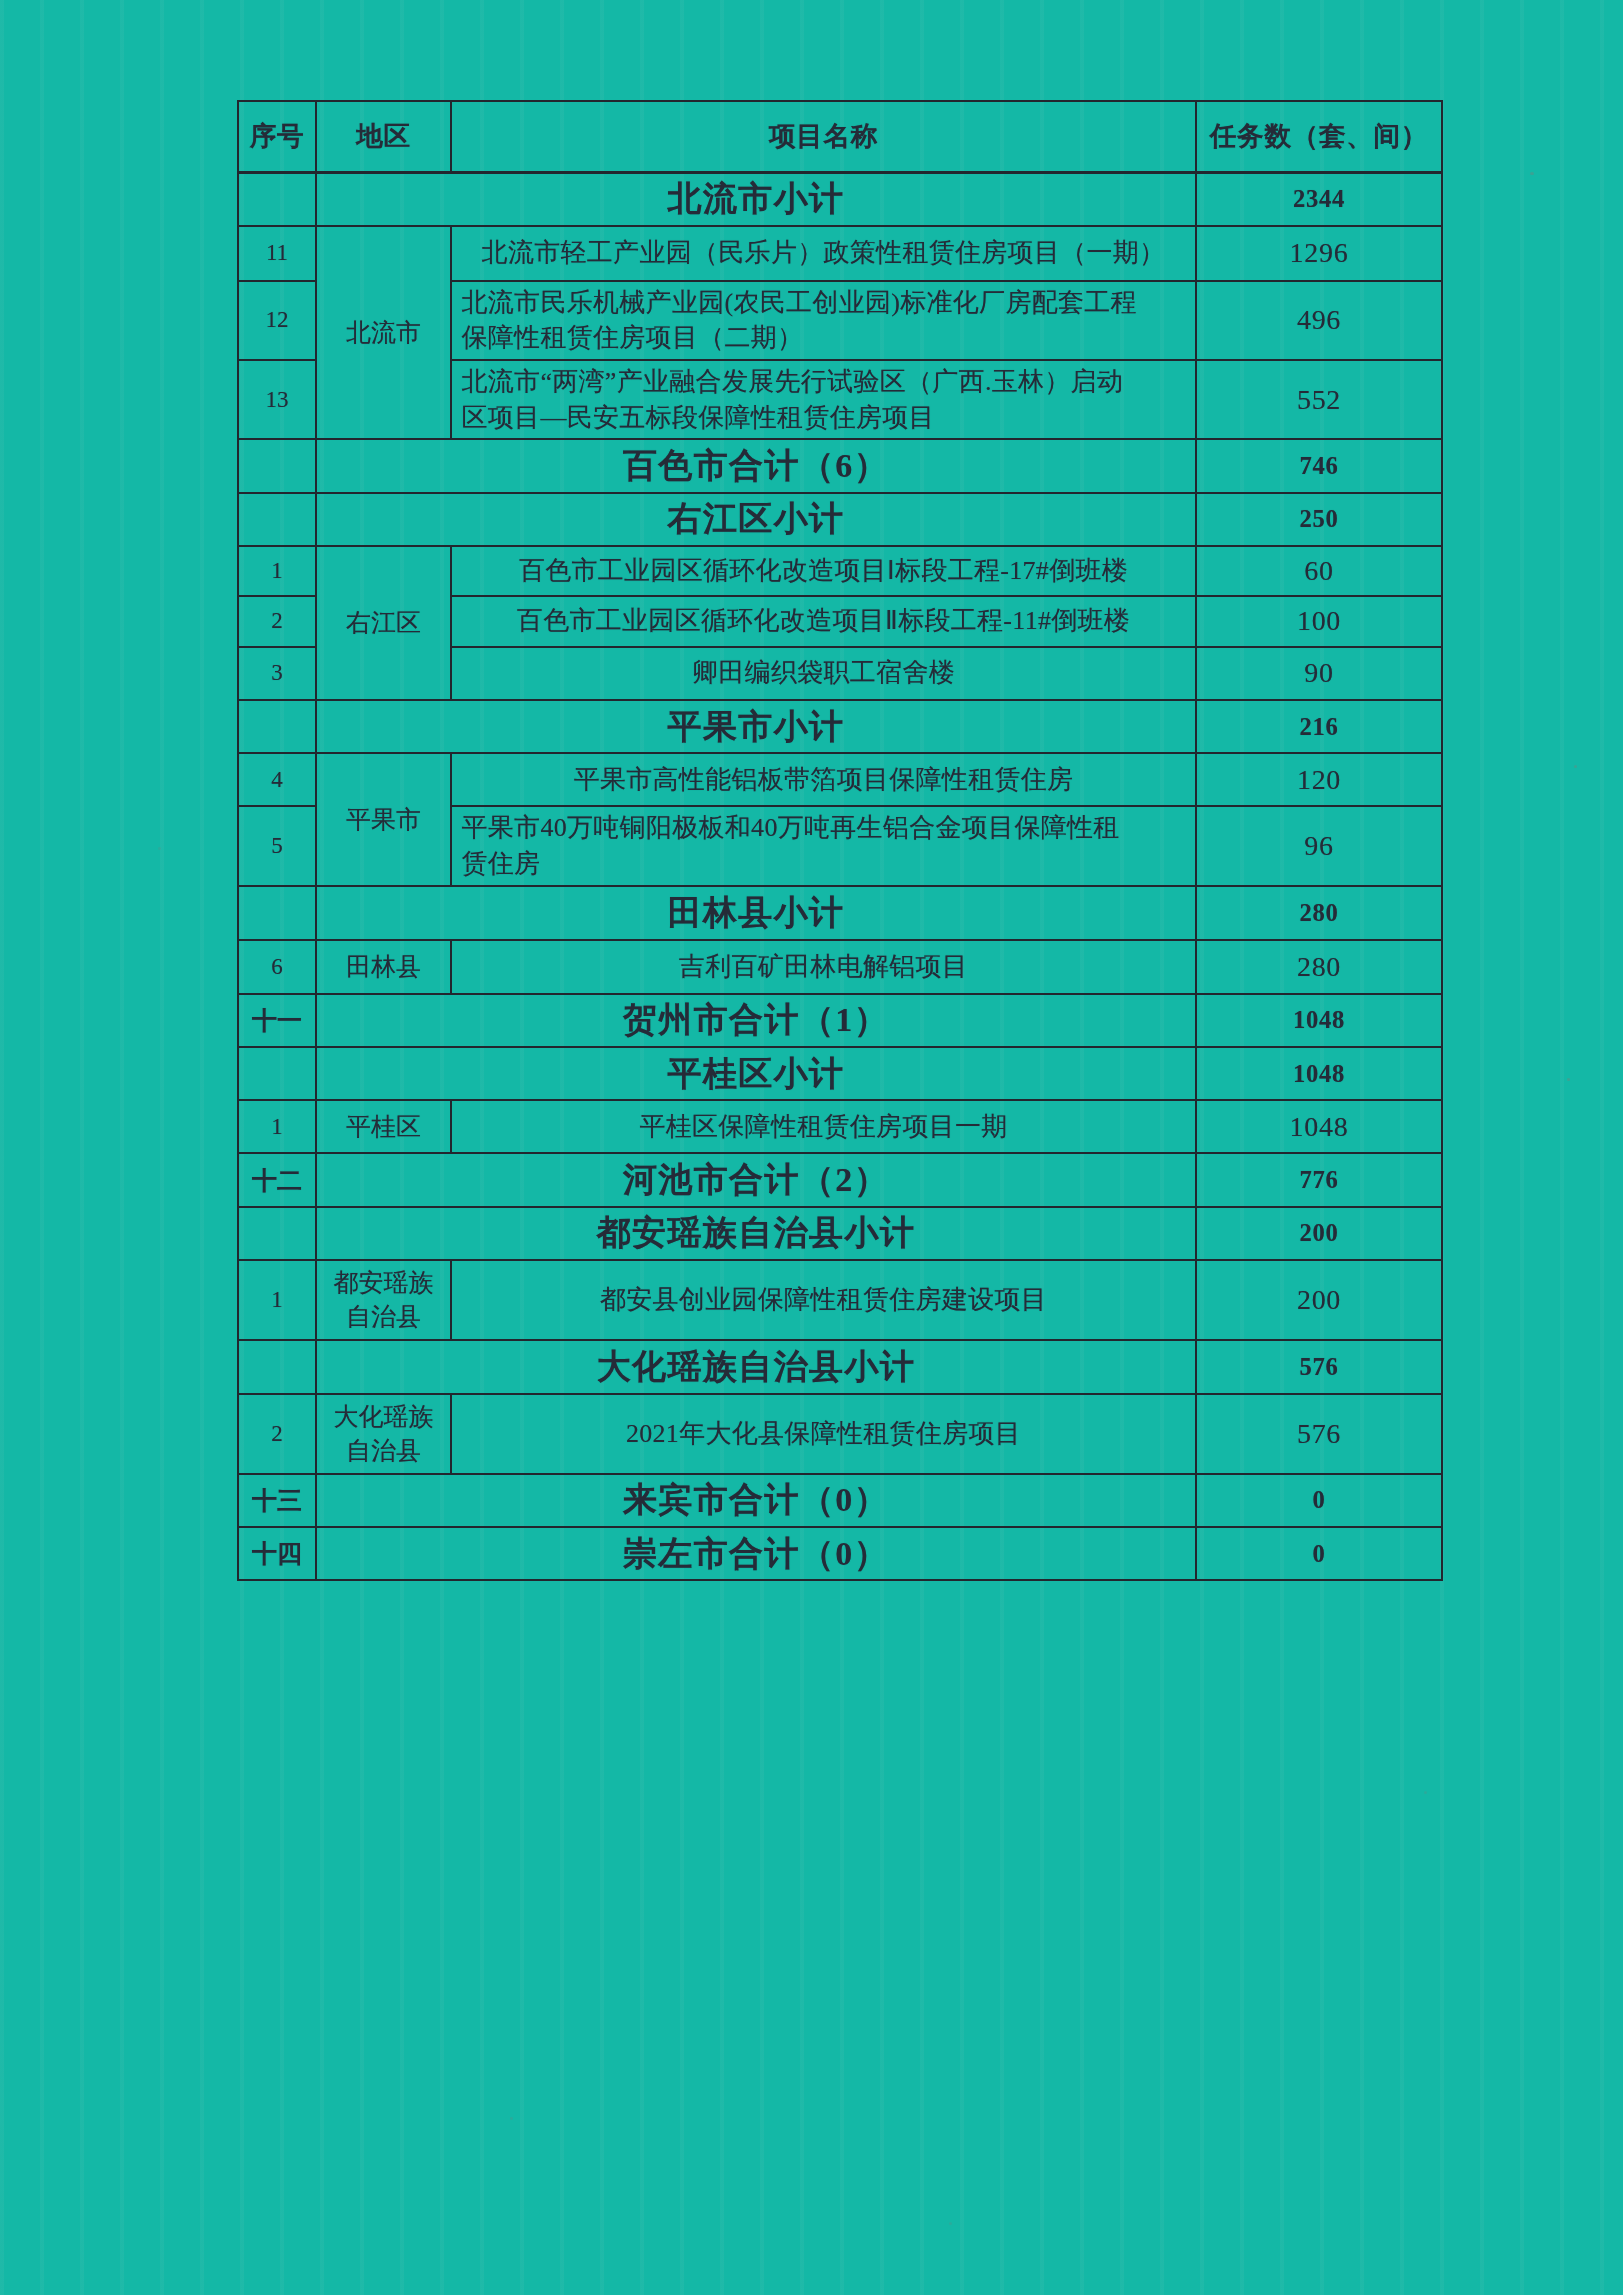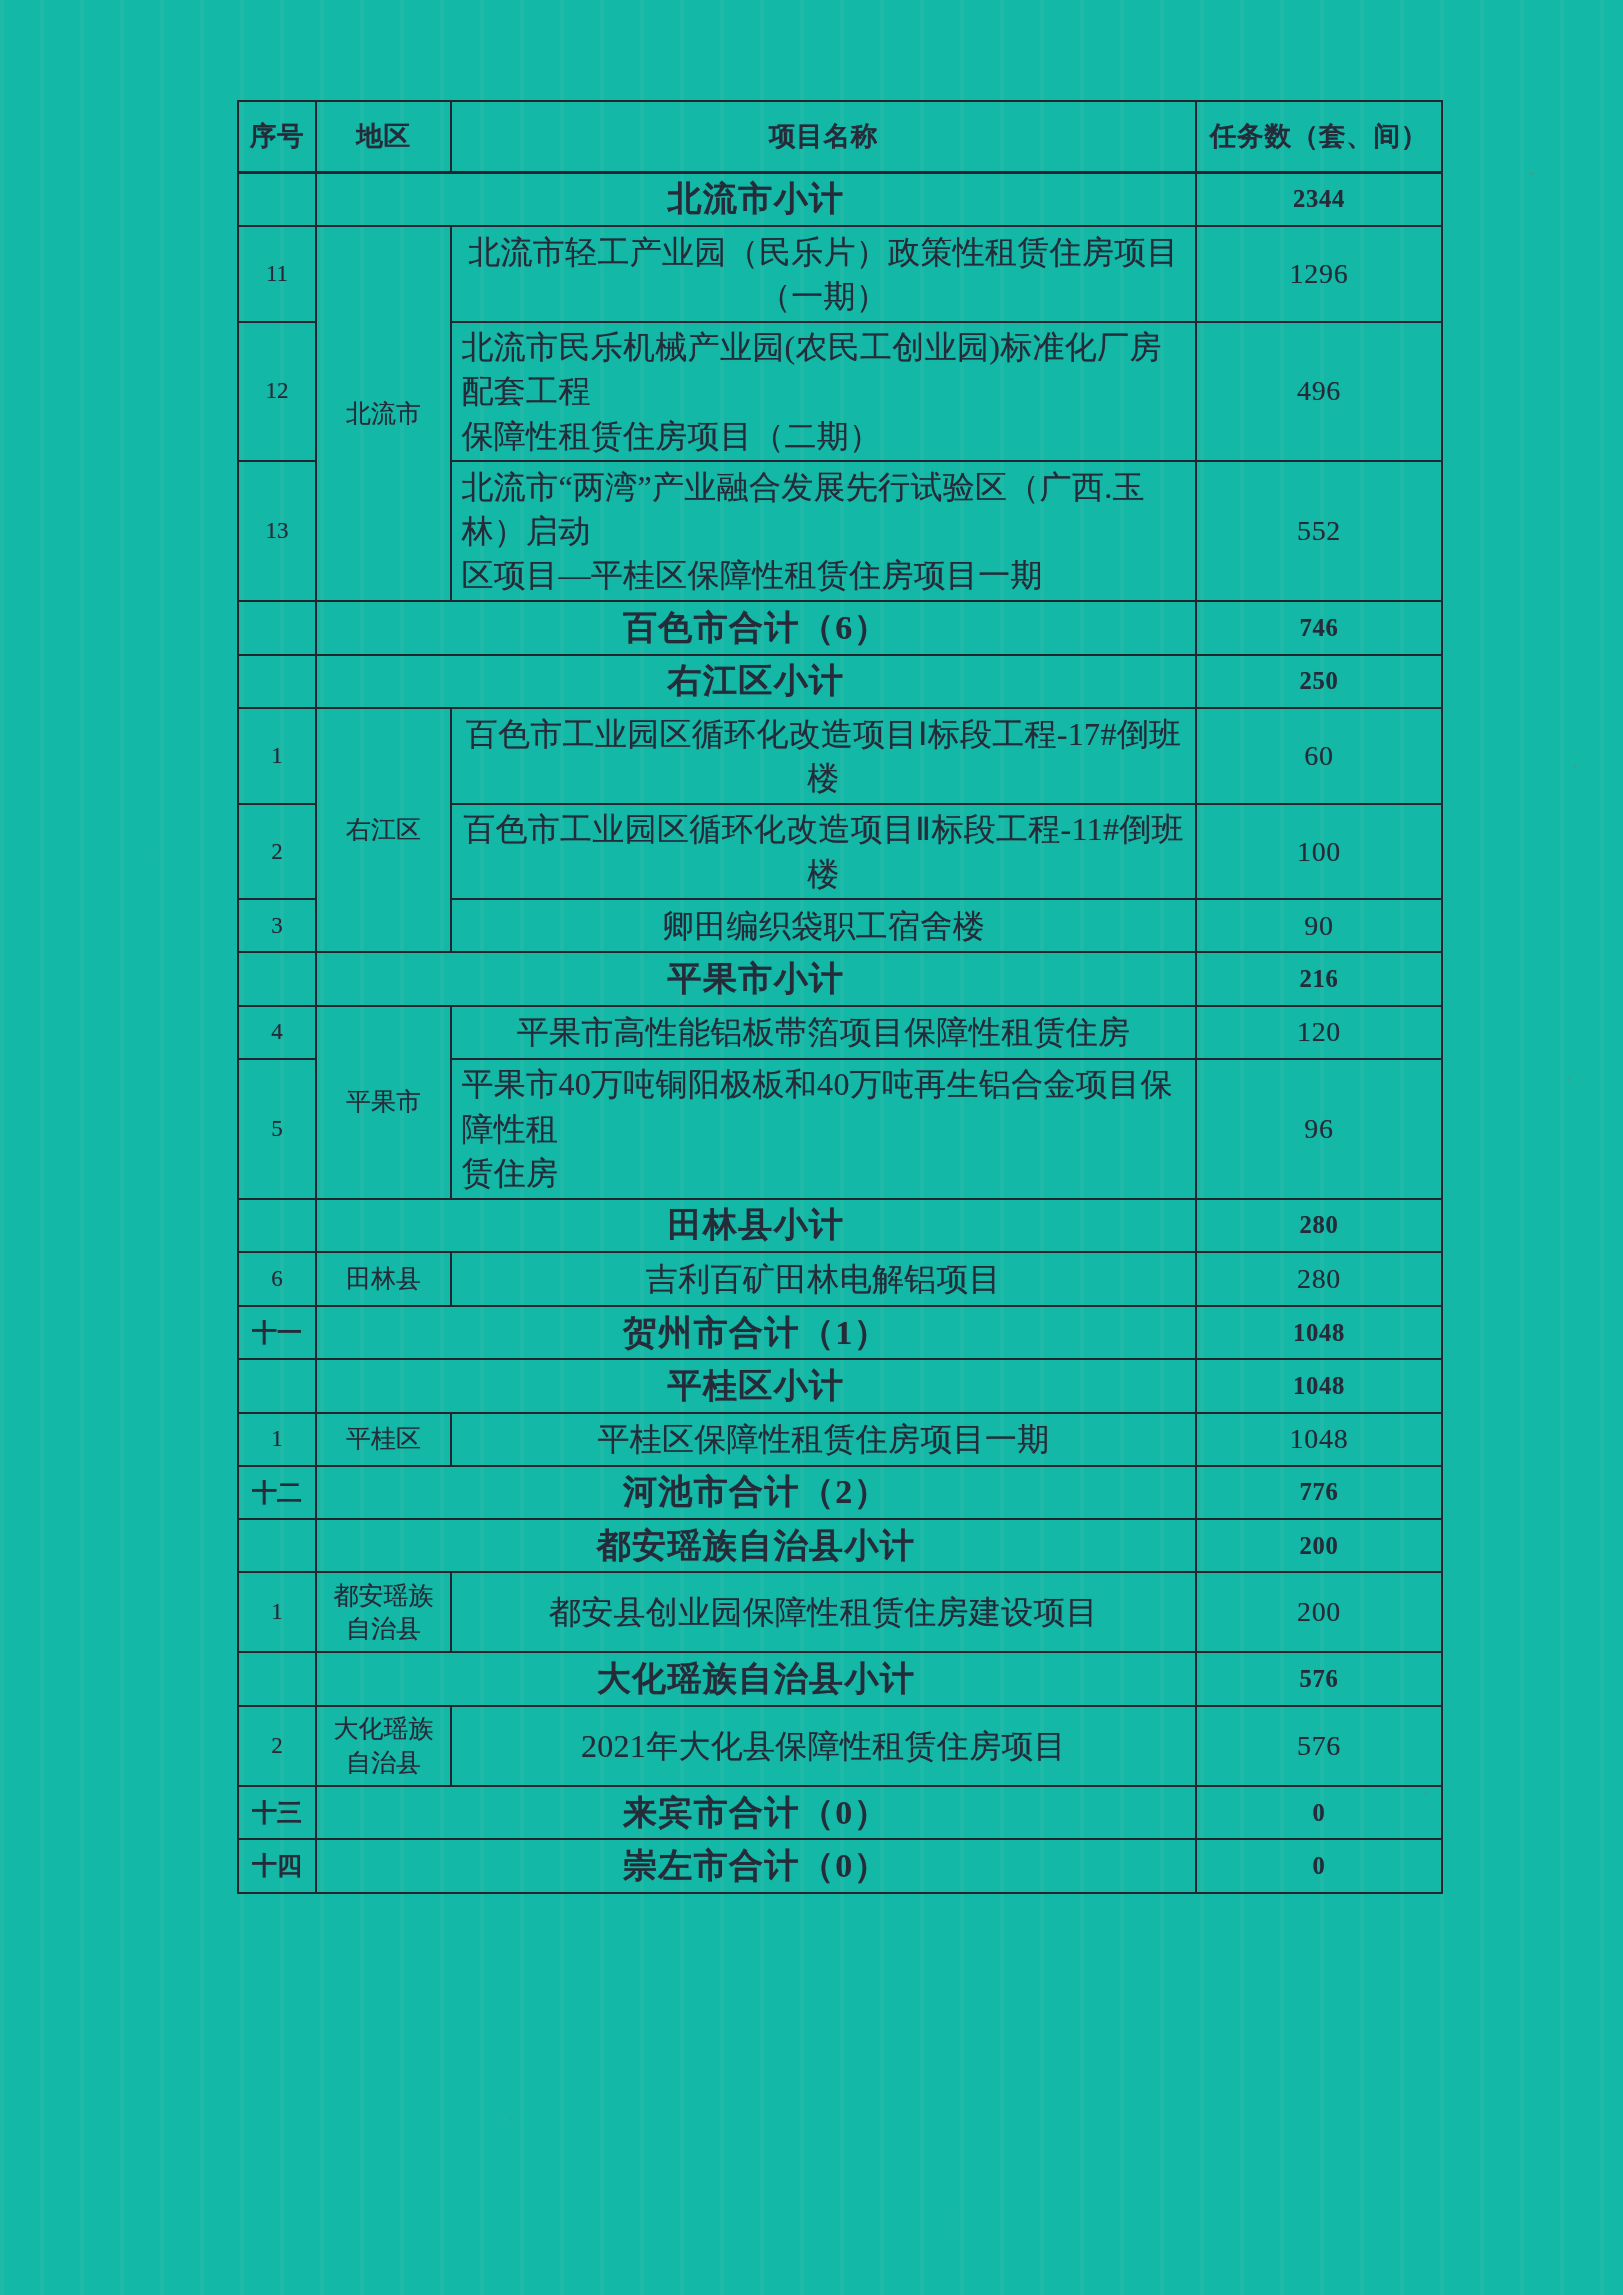--- a/index.html
+++ b/index.html
@@ -43,21 +43,21 @@
   table.doc{border:2.7px solid #202329;}
   table.doc thead th{
     font-size:26.6px;font-weight:700;
     border-bottom-width:3.4px;
     letter-spacing:0.7px;
   }
   td.seq{font-size:23px;}
   tr.total td.seq{font-size:25px;font-weight:700;}
   td.region{font-size:25px;white-space:pre-line;line-height:1.35;}
   td.project{
-    font-size:32px;
+    font-size:26px;
     line-height:1.38;
     letter-spacing:0.3px;
     white-space:pre-line;
     margin-top:31px;
   }
   td.project.left{text-align:left;padding-left:9.5px;padding-right:5.5px;}
   td.label{
     font-size:34px;font-weight:700;letter-spacing:1.4px;
   }
   td.value{font-size:28px;letter-spacing:0.7px;}
@@ -103,21 +103,21 @@
         </tr>
         <tr class="project" style="height: 79px;">
           <td class="seq">12</td>
           <td class="project left">北流市民乐机械产业园(农民工创业园)标准化厂房配套工程
 保障性租赁住房项目（二期）</td>
           <td class="value">496</td>
         </tr>
         <tr class="project" style="height: 76px;">
           <td class="seq">13</td>
           <td class="project left">北流市“两湾”产业融合发展先行试验区（广西.玉林）启动
-区项目—平桂区保障性租赁住房项目一期</td>
+区项目—民安五标段保障性租赁住房项目</td>
           <td class="value">552</td>
         </tr>
         <tr class="total" style="height: 48px;">
           <td class="seq"></td>
           <td class="label" colspan="2">百色市合计（6）</td>
           <td class="value">746</td>
         </tr>
         <tr class="subtotal" style="height: 29px; padding-left: 16px;">
           <td class="seq"></td>
           <td class="label" colspan="2">右江区小计</td>

